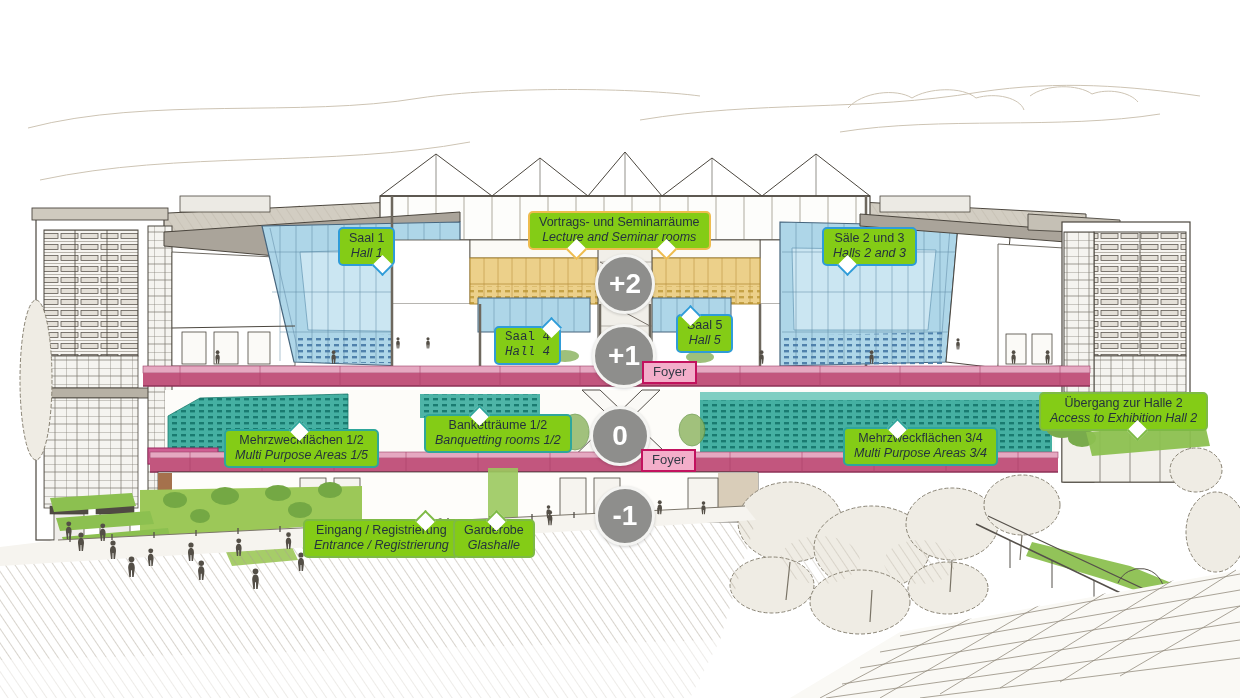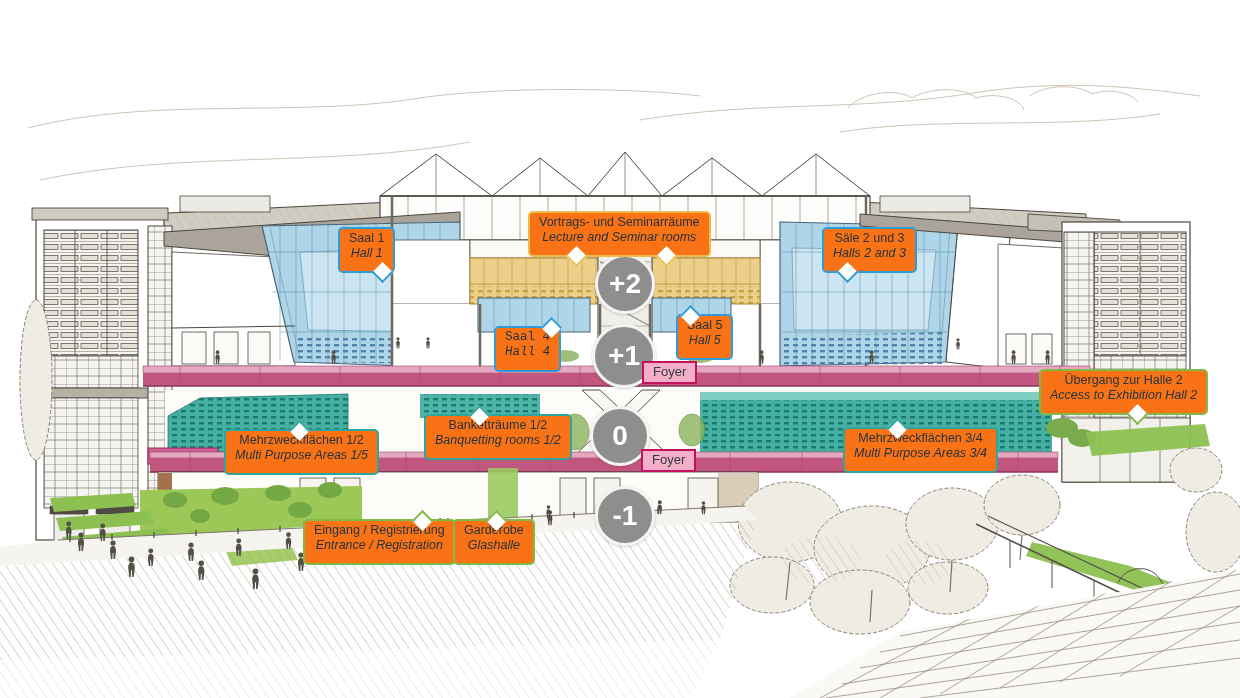--- a/index.html
+++ b/index.html
@@ -1,22 +1,22 @@
 <!DOCTYPE html>
 <html><head>
 <meta charset="utf-8">
 <style>
   html,body{margin:0;padding:0;background:#fff;}
   .stage{position:relative;width:1240px;height:698px;background:#ffffff;overflow:hidden;
          font-family:"Liberation Sans",sans-serif;}
   .stage svg.art{position:absolute;left:0;top:0;z-index:1;}
 
   
-  .callout{position:absolute;z-index:6;background:#f97316;border:2.5px solid var(--c);
-           border-radius:5px;padding:2px 9px 10px;text-align:center;font-size:12.5px;
+  .callout{position:absolute;z-index:6;background:#84cc16;border:2.5px solid var(--c);
+           border-radius:5px;padding:2px 9px 3px;text-align:center;font-size:12.5px;
            line-height:15px;color:#25333d;white-space:nowrap;}
   .callout .de{display:block;}
   .callout .en{display:block;font-style:italic;}
   .callout.blue  {--c:#2f9cd8;}
   .callout.yellow{--c:#eebc4e;}
   .callout.teal  {--c:#2fa69b;}
   .callout.green {--c:#7eba45;}
   .tail{position:absolute;width:13px;height:13px;background:#fff;transform:rotate(45deg);}
   .tail.down{bottom:-8.5px;border-right:2.5px solid var(--c);border-bottom:2.5px solid var(--c);}
   .tail.up{top:-8.5px;border-left:2.5px solid var(--c);border-top:2.5px solid var(--c);}
@@ -359,30 +359,30 @@
     <span class="en">Multi Purpose Areas 1/5</span>
     <span class="tail up" style="left:44%;"></span>
   </div>
 
   <div class="callout teal" style="left:843px;top:427px;">
     <span class="de">Mehrzweckflächen 3/4</span>
     <span class="en">Multi Purpose Areas 3/4</span>
     <span class="tail up" style="left:30%;"></span>
   </div>
 
-  <div class="callout green" style="left:1039px;top:369px;">
+  <div class="callout green" style="left:1039px;top:392px;">
     <span class="de">Übergang zur Halle 2</span>
     <span class="en">Access to Exhibition Hall 2</span>
     <span class="tail down" style="left:54%;"></span>
   </div>
 
 
   <div class="callout green" style="left:303px;top:519px;">
     <span class="de">Eingang / Registrierung</span>
-    <span class="en">Entrance / Registration</span>
+    <span class="en">Entrance / Registrierung</span>
     <span class="tail up" style="left:74%;"></span>
   </div>
 
   <div class="callout green" style="left:453px;top:519px;">
     <span class="de">Garderobe</span>
     <span class="en">Glashalle</span>
     <span class="tail up" style="left:44%;"></span>
   </div>
 
 </div>

